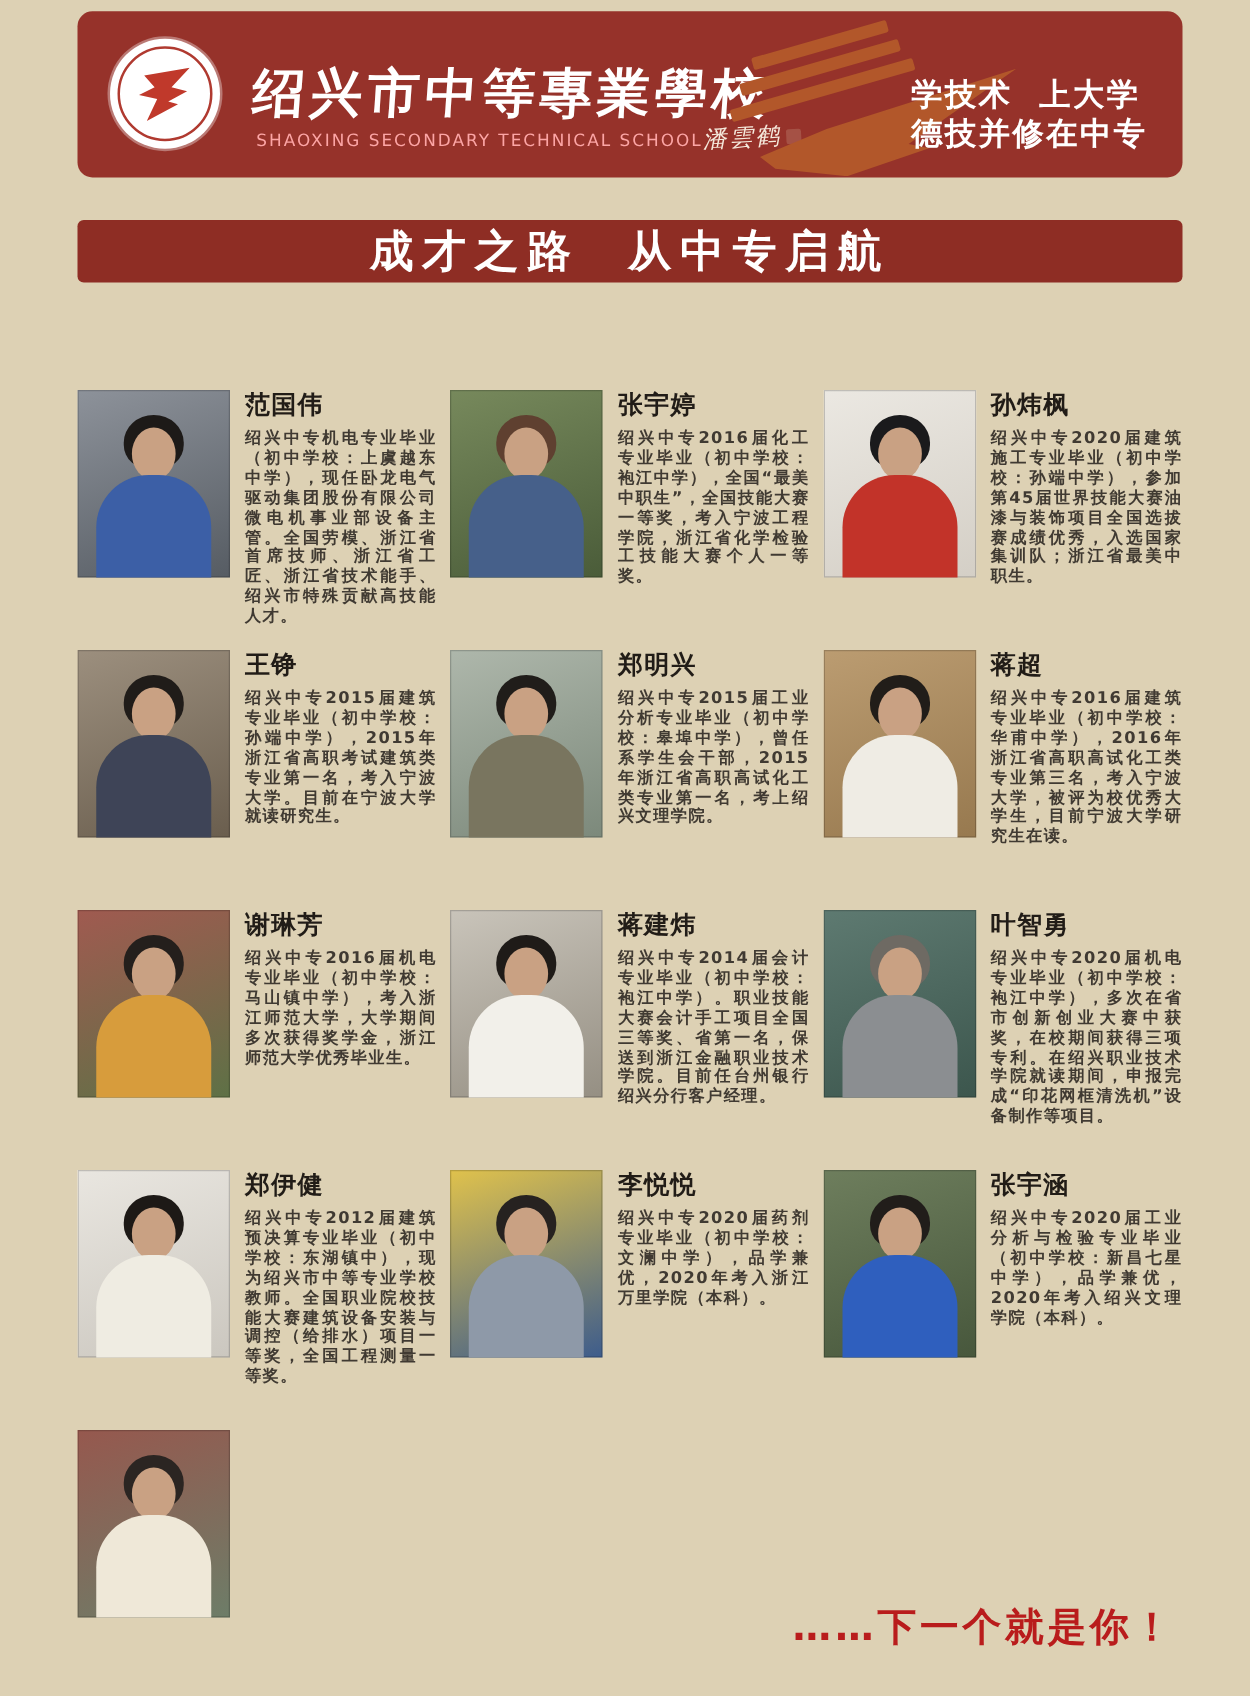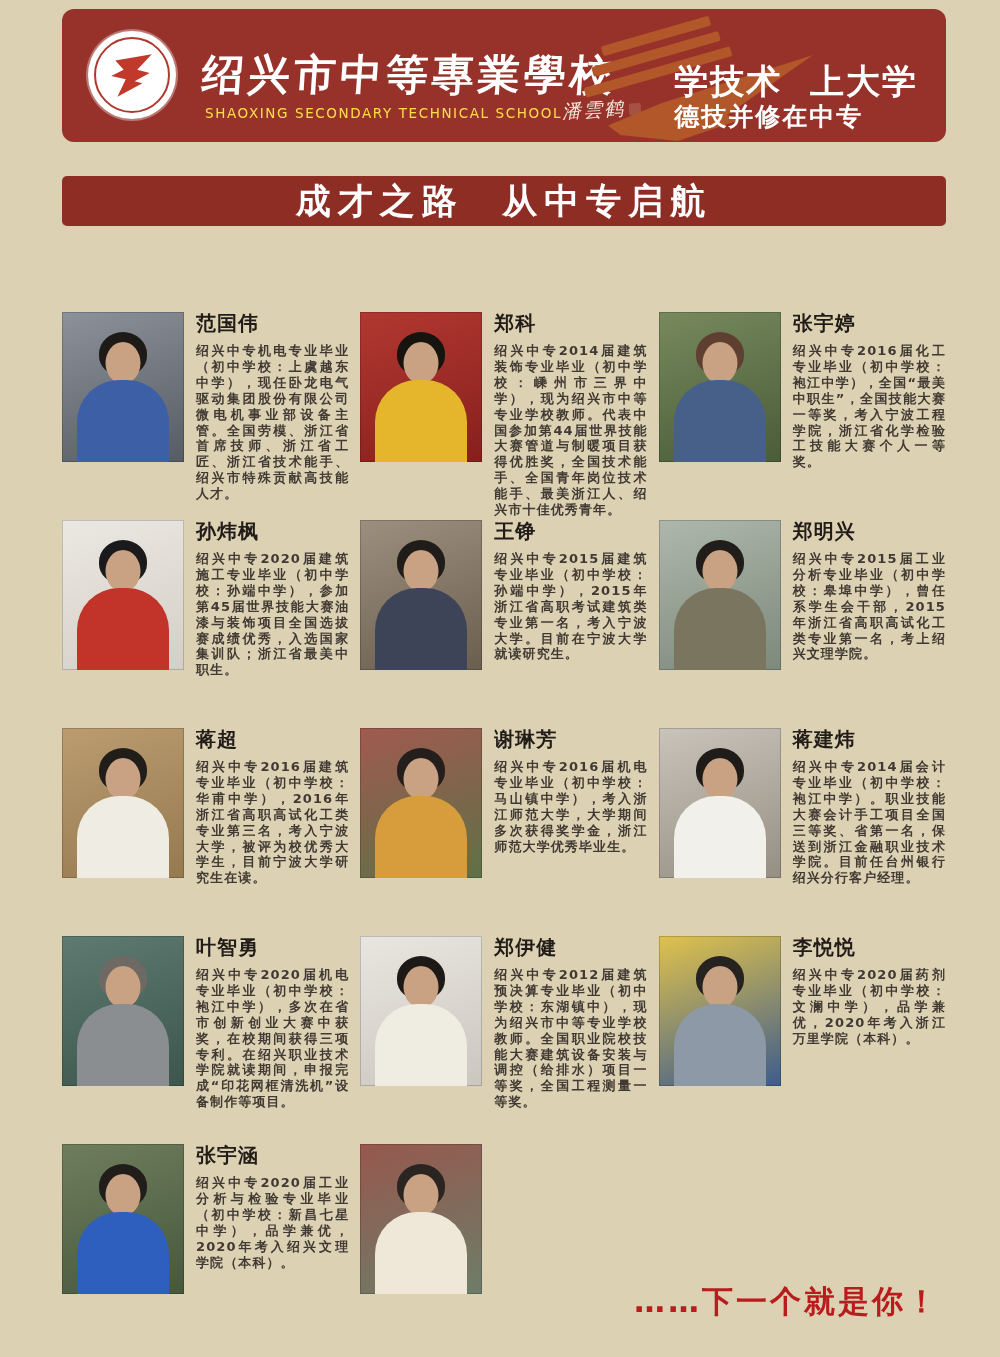--- a/index.html
+++ b/index.html
@@ -26,21 +26,21 @@
     clip-path:polygon(18% 22%,88% 10%,60% 40%,84% 46%,55% 62%,70% 66%,22% 92%,38% 58%,10% 52%,34% 40%);
   }
   .school-zh{
     position:absolute;left:140px;top:38px;
     font-family:"DejaVu Serif","Liberation Serif",serif;
     font-size:42px;font-weight:900;color:#ffffff;letter-spacing:4px;
     transform:skewX(-4deg);white-space:pre;
   }
   .school-en{
     position:absolute;left:143px;top:96px;
-    font-size:13.5px;color:#fde047;letter-spacing:1.6px;white-space:pre;
+    font-size:13.5px;color:#fca5a5;letter-spacing:1.6px;white-space:pre;
   }
   .signature{
     position:absolute;left:500px;top:88px;
     font-family:"DejaVu Serif","Liberation Serif",serif;
     font-style:italic;font-size:19px;color:#f5e9dc;letter-spacing:2px;
     transform:rotate(-3deg);
   }
   .seal{
     display:inline-block;width:12px;height:12px;margin-left:4px;
     background:#a8574a;border-radius:2px;vertical-align:middle;opacity:.85;
@@ -51,21 +51,21 @@
   .e-s2{left:8px;top:40px;width:132px;}
   .e-s3{left:0px;top:58px;width:152px;}
   .e-body{
     position:absolute;left:26px;top:46px;width:205px;height:86px;background:#b2572a;
     clip-path:polygon(0 82%,26% 56%,100% 0,58% 70%,66% 74%,34% 100%,6% 93%);
   }
   .slogan{
     position:absolute;right:28px;top:52px;text-align:left;color:#ffffff;
     font-weight:bold;line-height:1.22;
   }
-  .slogan .l1{font-size:34px;letter-spacing:2px;white-space:pre;}
+  .slogan .l1{font-size:25px;letter-spacing:2px;white-space:pre;}
   .slogan .l2{font-size:25px;letter-spacing:2px;white-space:pre;}
   
   .banner{
     position:absolute;left:62px;top:176px;width:884px;height:50px;
     background:#8e2d24;border-radius:5px;
     display:flex;align-items:center;justify-content:center;
   }
   .banner-title{
     color:#ffffff;font-size:35px;font-weight:900;letter-spacing:7px;white-space:pre;
   }
@@ -142,31 +142,20 @@
         <div class="ph-hair"></div>
         <div class="ph-head"></div>
         <div class="ph-torso"></div>
       </div>
     <div class="info">
         <div class="s-name">范国伟</div>
         <div class="s-desc">绍兴中专机电专业毕业（初中学校：上虞越东中学），现任卧龙电气驱动集团股份有限公司微电机事业部设备主管。全国劳模、浙江省首席技师、浙江省工匠、浙江省技术能手、绍兴市特殊贡献高技能人才。</div>
       </div>
   </div>
 
-  <div class="cell">
-    <div class="photo" title="man in yellow suit holding trophy and certificate on red stage" style="--bg1: #b23831; --bg2: #871f1d; --cloth: #e5b52b; --hair: #17130f;">
-        <div class="ph-hair"></div>
-        <div class="ph-head"></div>
-        <div class="ph-torso"></div>
-      </div>
-    <div class="info">
-        <div class="s-name">郑科</div>
-        <div class="s-desc">绍兴中专2014届建筑装饰专业毕业（初中学校：嵊州市三界中学），现为绍兴市中等专业学校教师。代表中国参加第44届世界技能大赛管道与制暖项目获得优胜奖，全国技术能手、全国青年岗位技术能手、最美浙江人、绍兴市十佳优秀青年。</div>
-      </div>
-  </div>
 
   <div class="cell">
     <div class="photo" title="young woman with long hair in denim jacket outdoors" style="--bg1: #77895c; --bg2: #4a5c39; --cloth: #46608a; --hair: #5f4030;">
         <div class="ph-hair"></div>
         <div class="ph-head"></div>
         <div class="ph-torso"></div>
       </div>
     <div class="info">
         <div class="s-name">张宇婷</div>
         <div class="s-desc">绍兴中专2016届化工专业毕业（初中学校：袍江中学），全国“最美中职生”，全国技能大赛一等奖，考入宁波工程学院，浙江省化学检验工技能大赛个人一等奖。</div>

